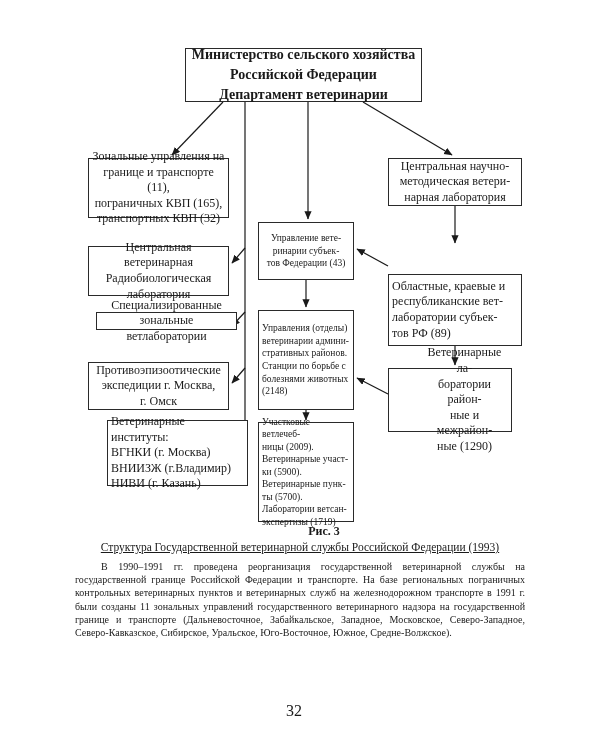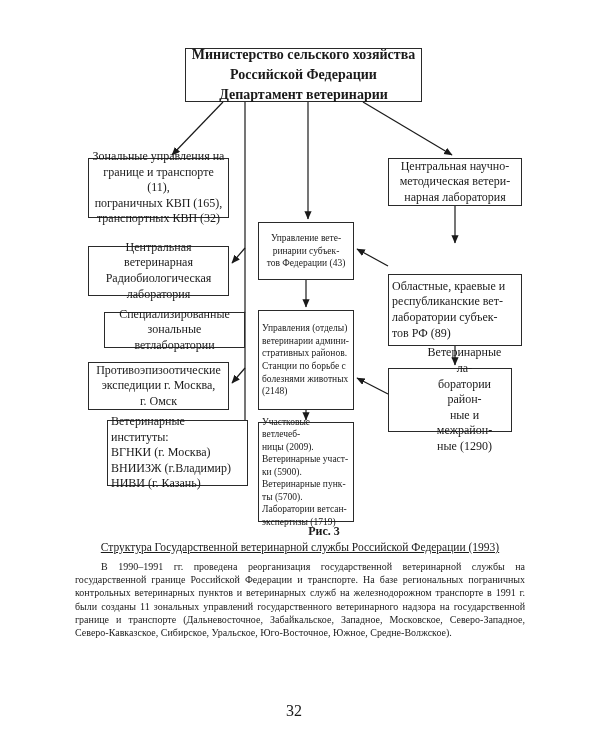--- a/index.html
+++ b/index.html
@@ -79,21 +79,21 @@
 
     <div class="box" style="left:88px;top:158px;width:141px;height:60px;">Зональные управления на
 границе и транспорте (11),
 пограничных КВП (165),
 транспортных КВП (32)</div>
 
     <div class="box" style="left:88px;top:246px;width:141px;height:50px;">Центральная ветеринарная
 Радиобиологическая
 лаборатория</div>
 
-    <div class="box" style="left:104px;top:312px;width:141px;height:36px;">Специализированные
+    <div class="box" style="left:96px;top:312px;width:141px;height:18px;">Специализированные
 зональные ветлаборатории</div>
 
     <div class="box" style="left:88px;top:362px;width:141px;height:48px;">Противоэпизоотические
 экспедиции г. Москва,
 г. Омск</div>
 
     <div class="box left" style="left:88px;top:420px;width:141px;height:66px;margin-left:19px;">Ветеринарные институты:
 ВГНКИ (г. Москва)
 ВНИИЗЖ (г.Владимир)
 НИВИ (г. Казань)</div>

